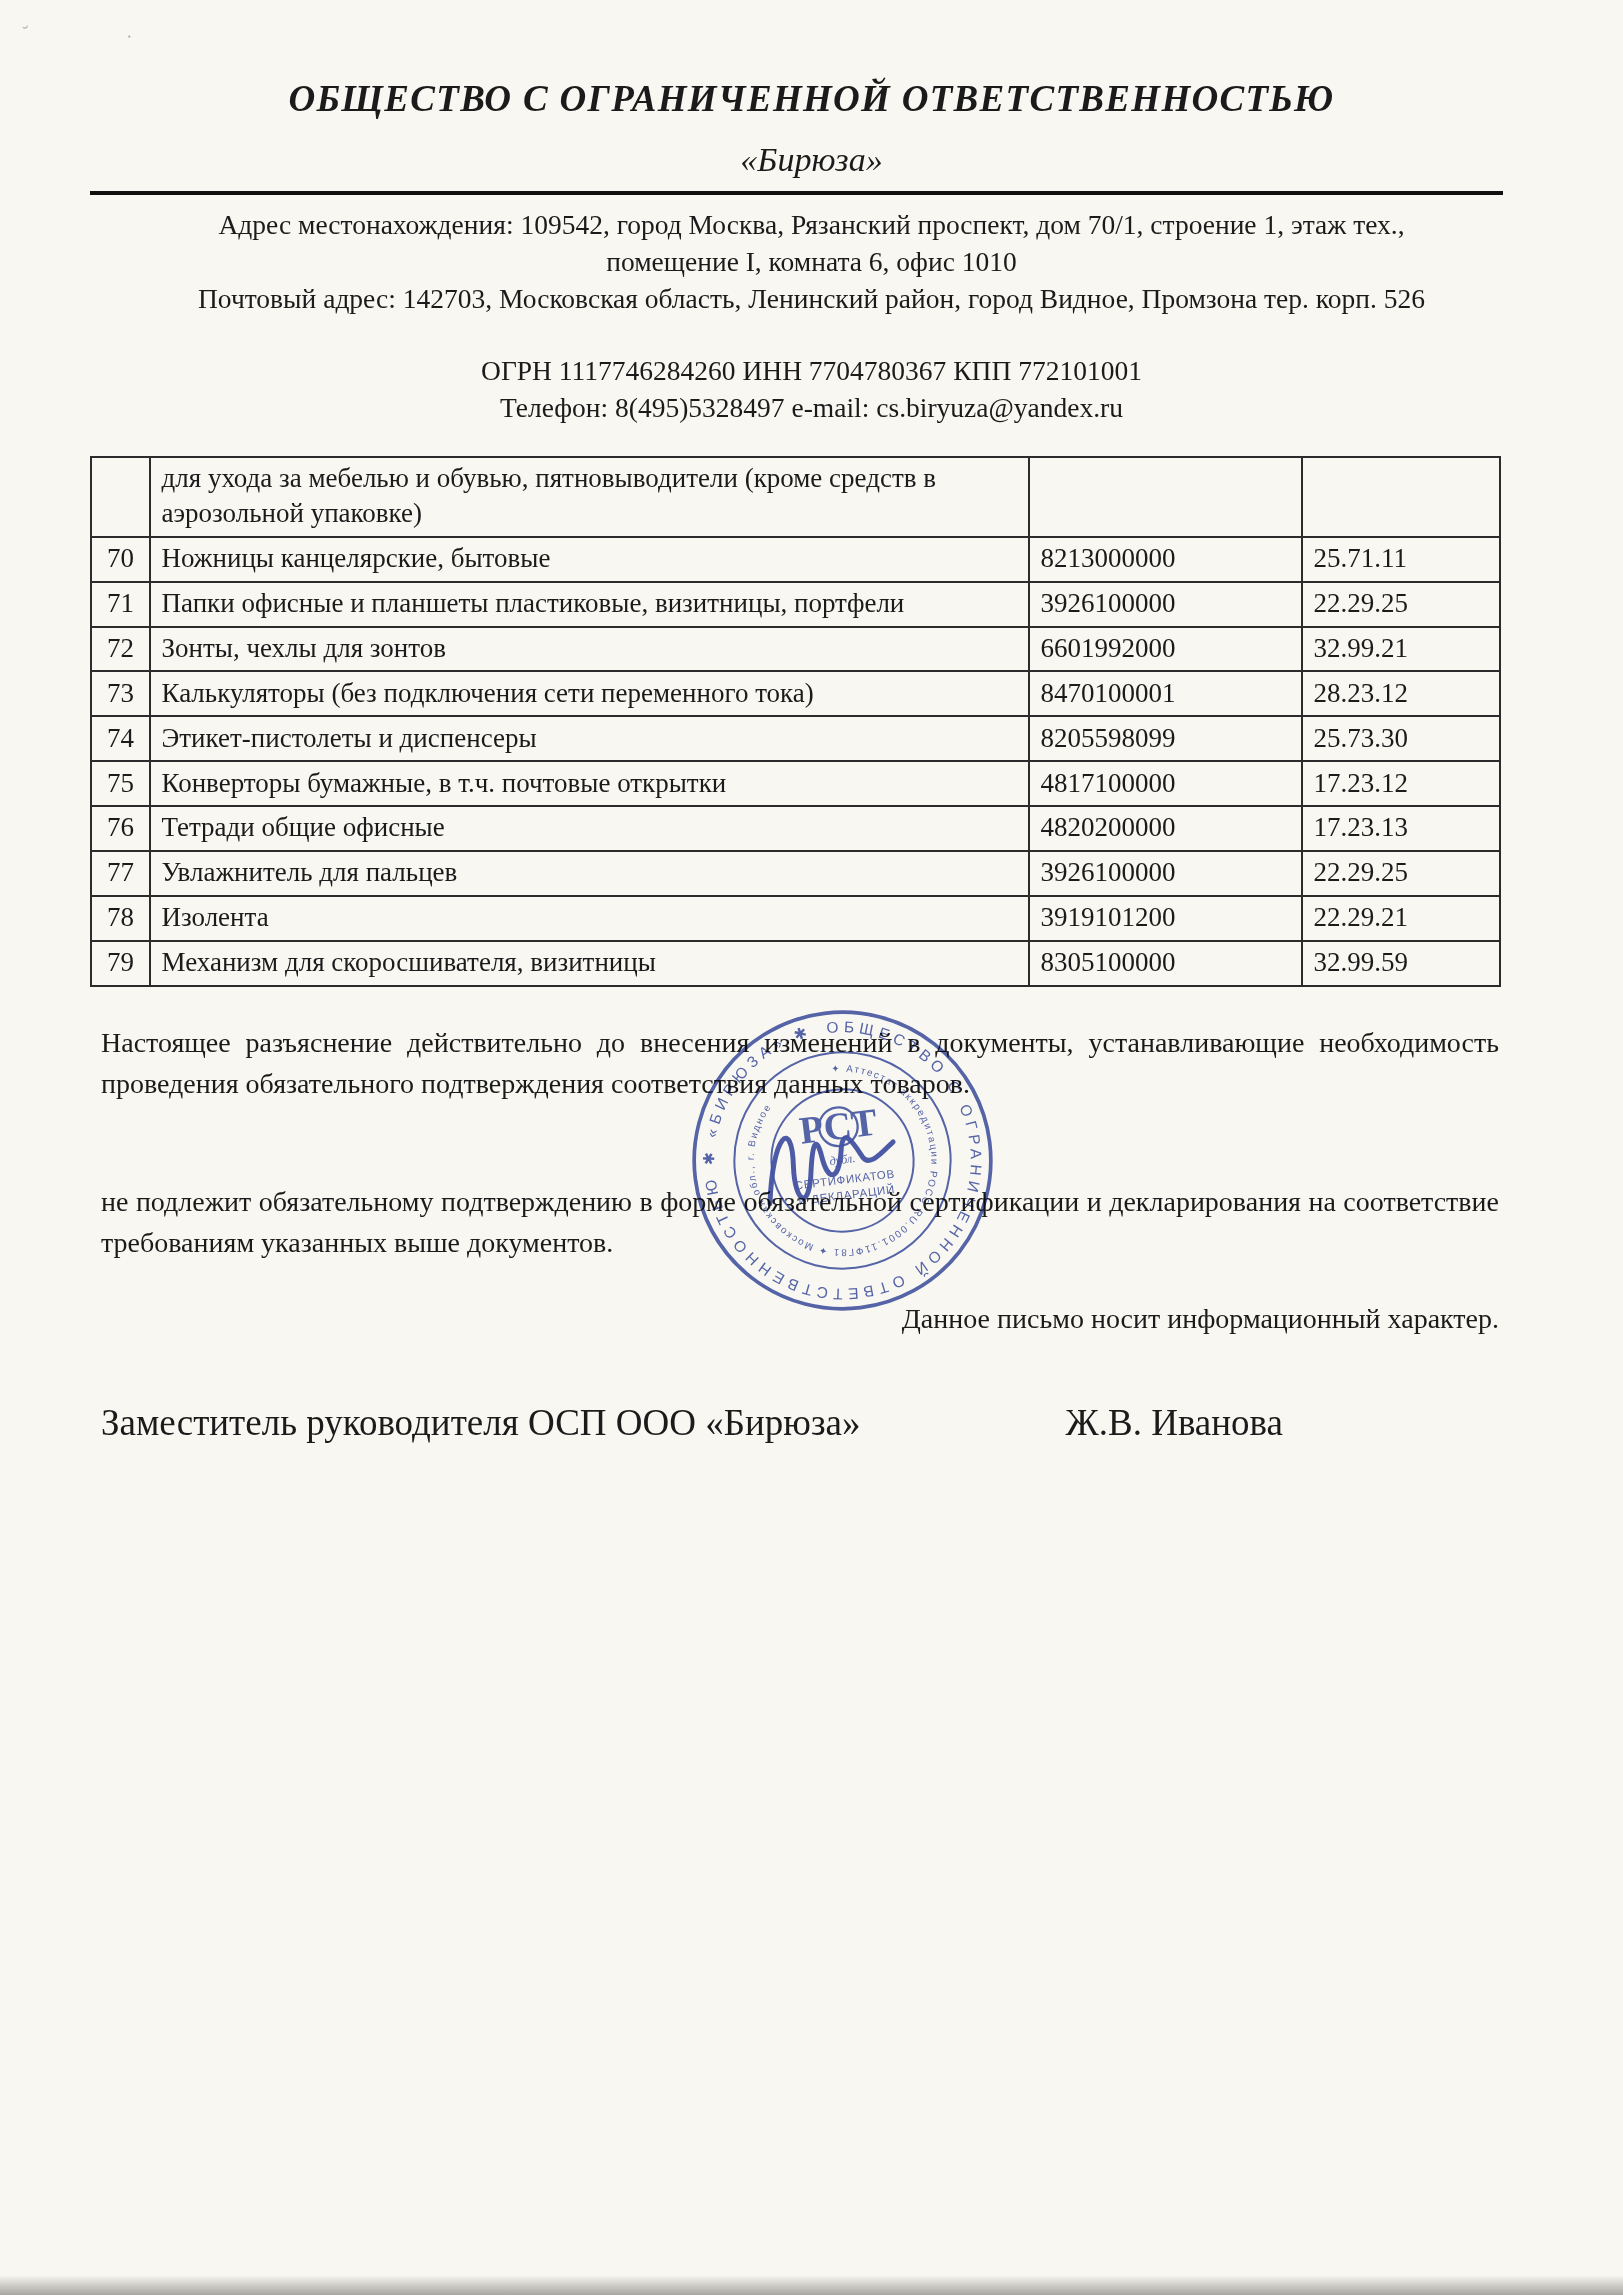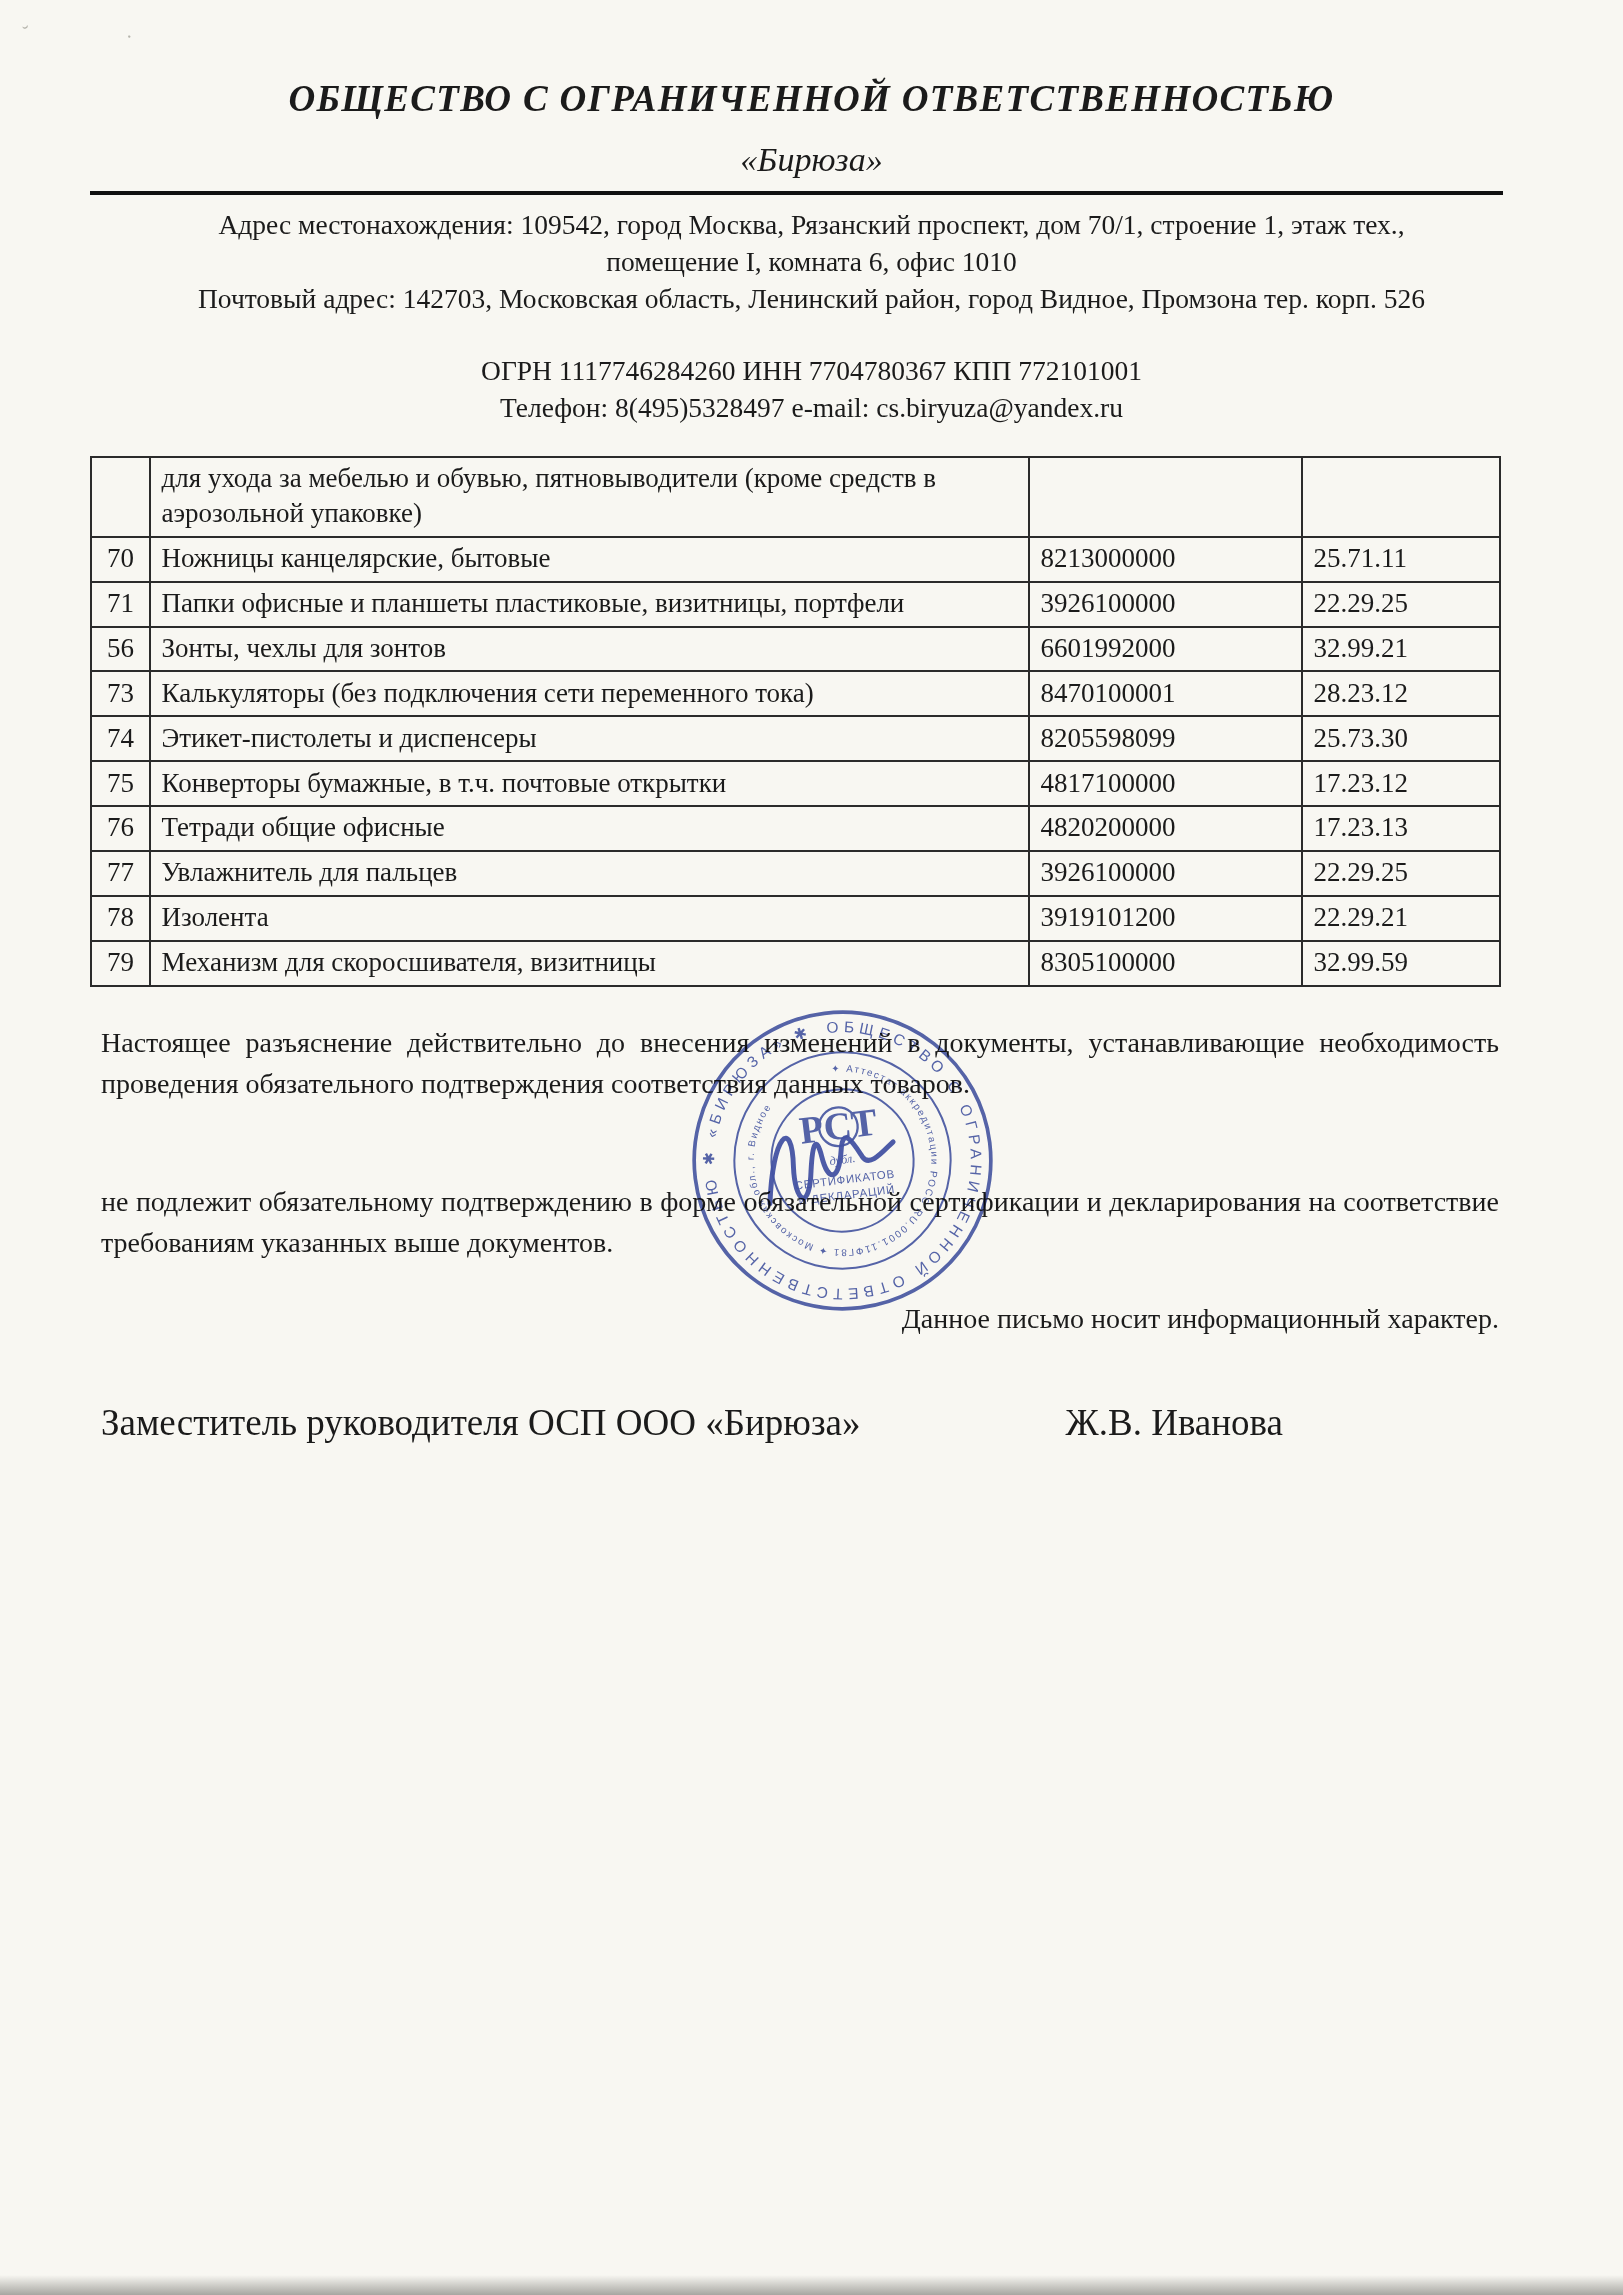--- a/index.html
+++ b/index.html
@@ -116,21 +116,21 @@
         <td class="c-code">8213000000</td>
         <td class="c-okpd">25.71.11</td>
       </tr>
       <tr>
         <td class="c-num">71</td>
         <td class="c-desc">Папки офисные и планшеты пластиковые, визитницы, портфели</td>
         <td class="c-code">3926100000</td>
         <td class="c-okpd">22.29.25</td>
       </tr>
       <tr>
-        <td class="c-num">56</td>
+        <td class="c-num">72</td>
         <td class="c-desc">Зонты, чехлы для зонтов</td>
         <td class="c-code">6601992000</td>
         <td class="c-okpd">32.99.21</td>
       </tr>
       <tr>
         <td class="c-num">73</td>
         <td class="c-desc">Калькуляторы (без подключения сети переменного тока)</td>
         <td class="c-code">8470100001</td>
         <td class="c-okpd">28.23.12</td>
       </tr>

